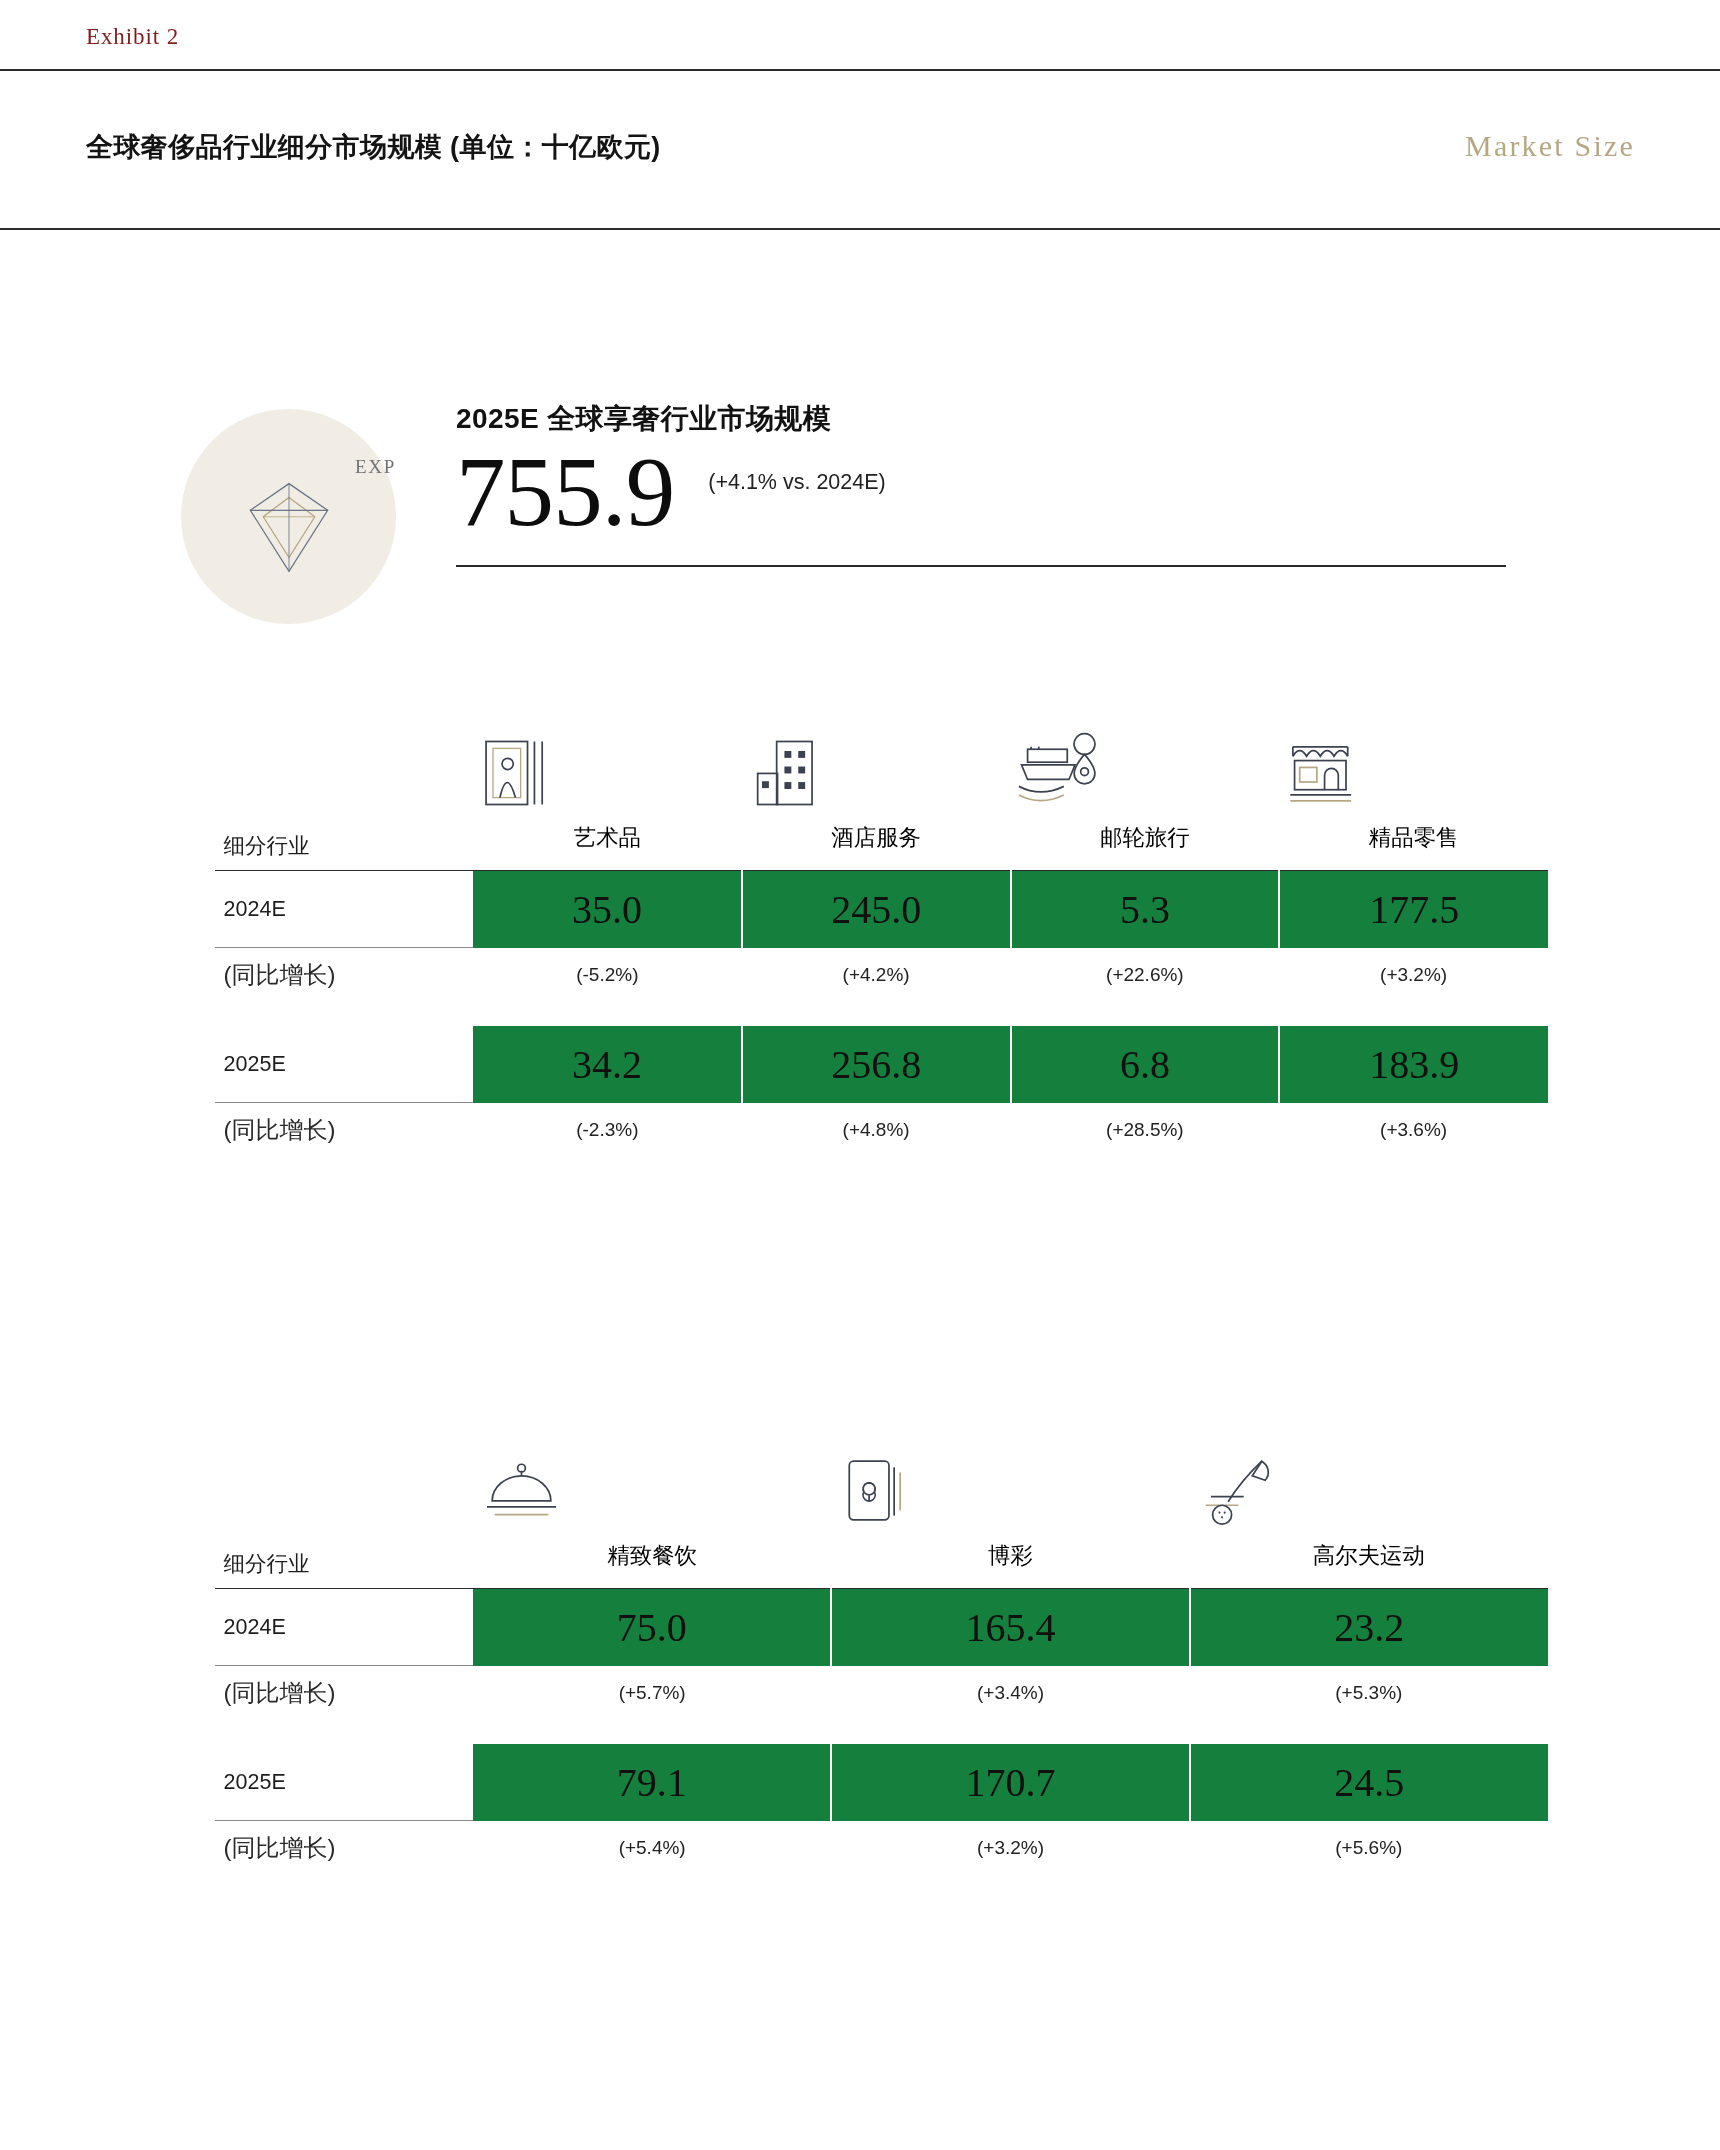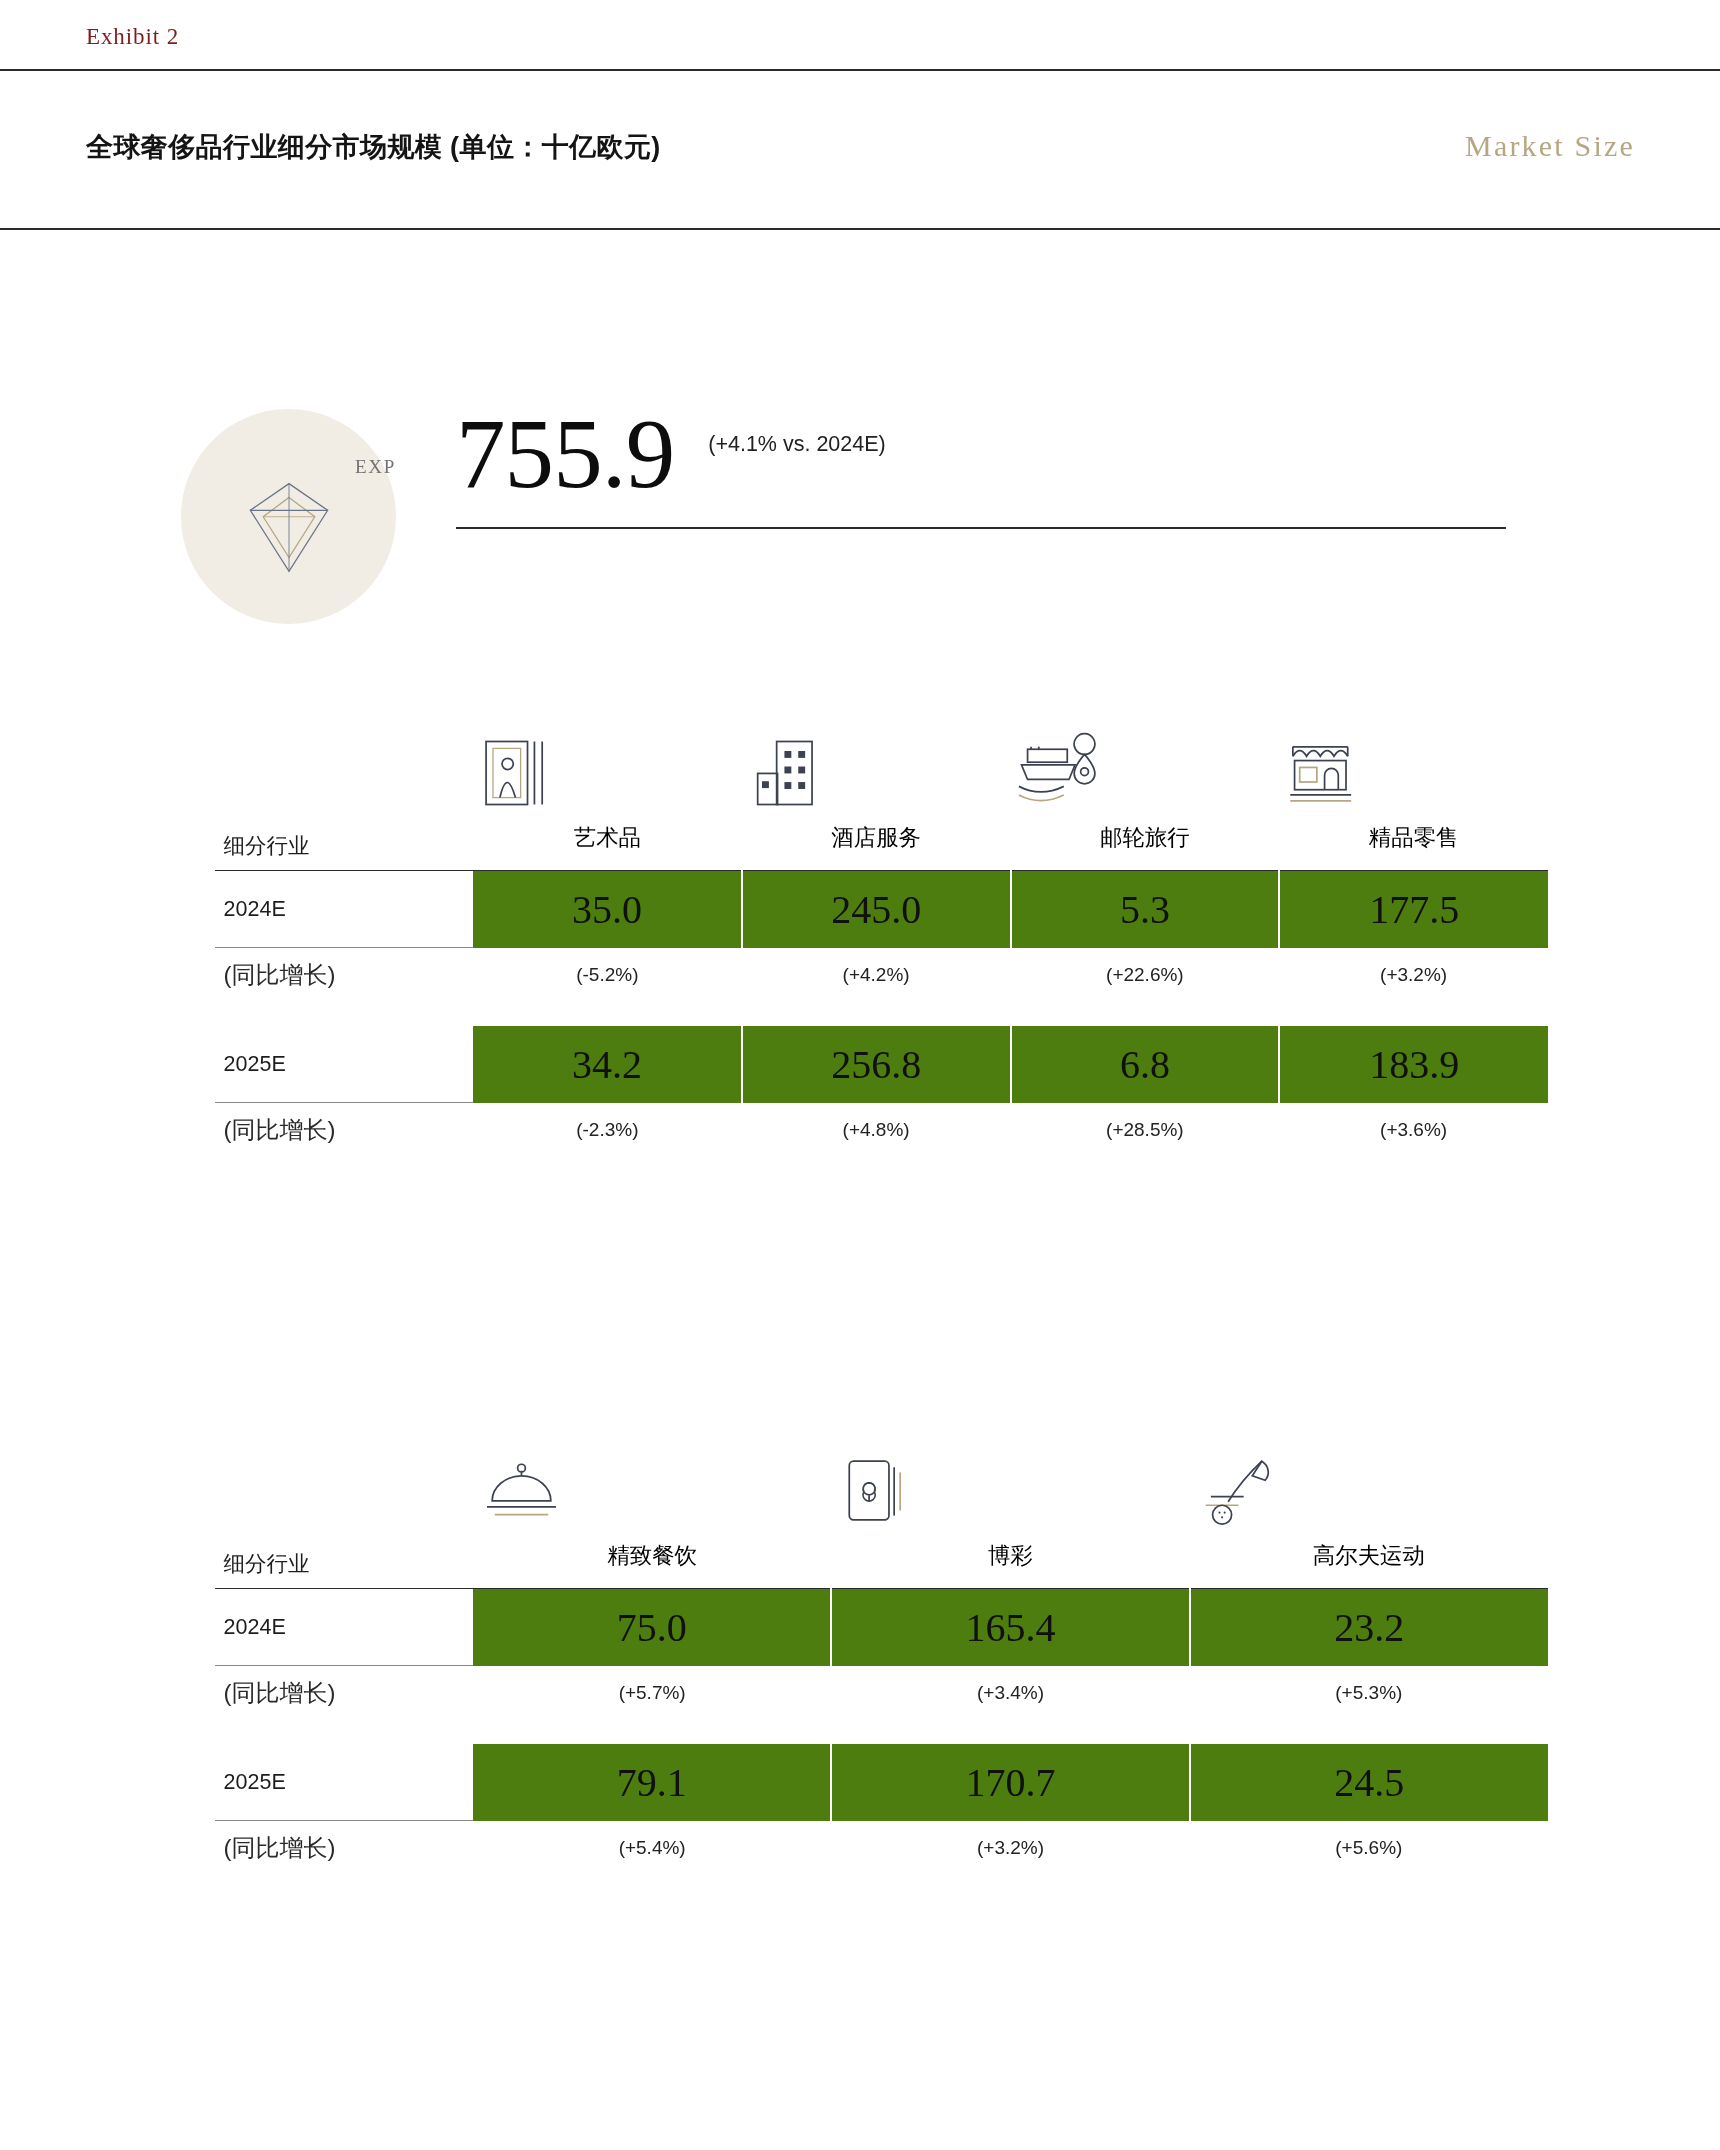--- a/index.html
+++ b/index.html
@@ -174,21 +174,21 @@
   .row-label-sub {
     font-size: 24px;
     color: #2a2a2a;
     padding-left: 8.6px;
     vertical-align: middle;
   }
   .label-underline {
     border-bottom: 0.9px solid #8a8a8a;
   }
   .val-cell {
-    background: #4d7c0f;
+    background: #15803d;
     text-align: center;
     font-family: "Liberation Serif", serif;
     font-size: 40px;
     color: #101010;
     height: 75px;
     vertical-align: middle;
     border-right: 2.6px solid #ffffff;
   }
   .val-cell.last { border-right: none; }
   .growth-cell {
@@ -226,20 +226,21 @@
       <svg width="86" height="95" viewBox="0 0 200 220">
         <polygon points="100,8 190,70 100,212 10,70" fill="none" stroke="#6b7487" stroke-width="3"></polygon>
         <polygon points="100,40 160,85 100,180 40,85" fill="none" stroke="#b6a783" stroke-width="3"></polygon>
         <line x1="10" y1="70" x2="190" y2="70" stroke="#6b7487" stroke-width="3"></line>
         <line x1="40" y1="85" x2="160" y2="85" stroke="#b6a783" stroke-width="2"></line>
         <line x1="100" y1="8" x2="100" y2="212" stroke="#6b7487" stroke-width="2"></line>
       </svg>
     </div>
 
     <div class="hero-body">
+      <div class="hero-sub">2025E 全球享奢行业市场规模</div>
       <div class="hero-num-row">
         <div class="hero-num">755.9</div>
         <div class="hero-delta">(+4.1% vs. 2024E)</div>
       </div>
       <div class="hero-rule"></div>
     </div>
   </div>
 
   <div class="table-block" style="top:671px;">
     <table class="tbl">

